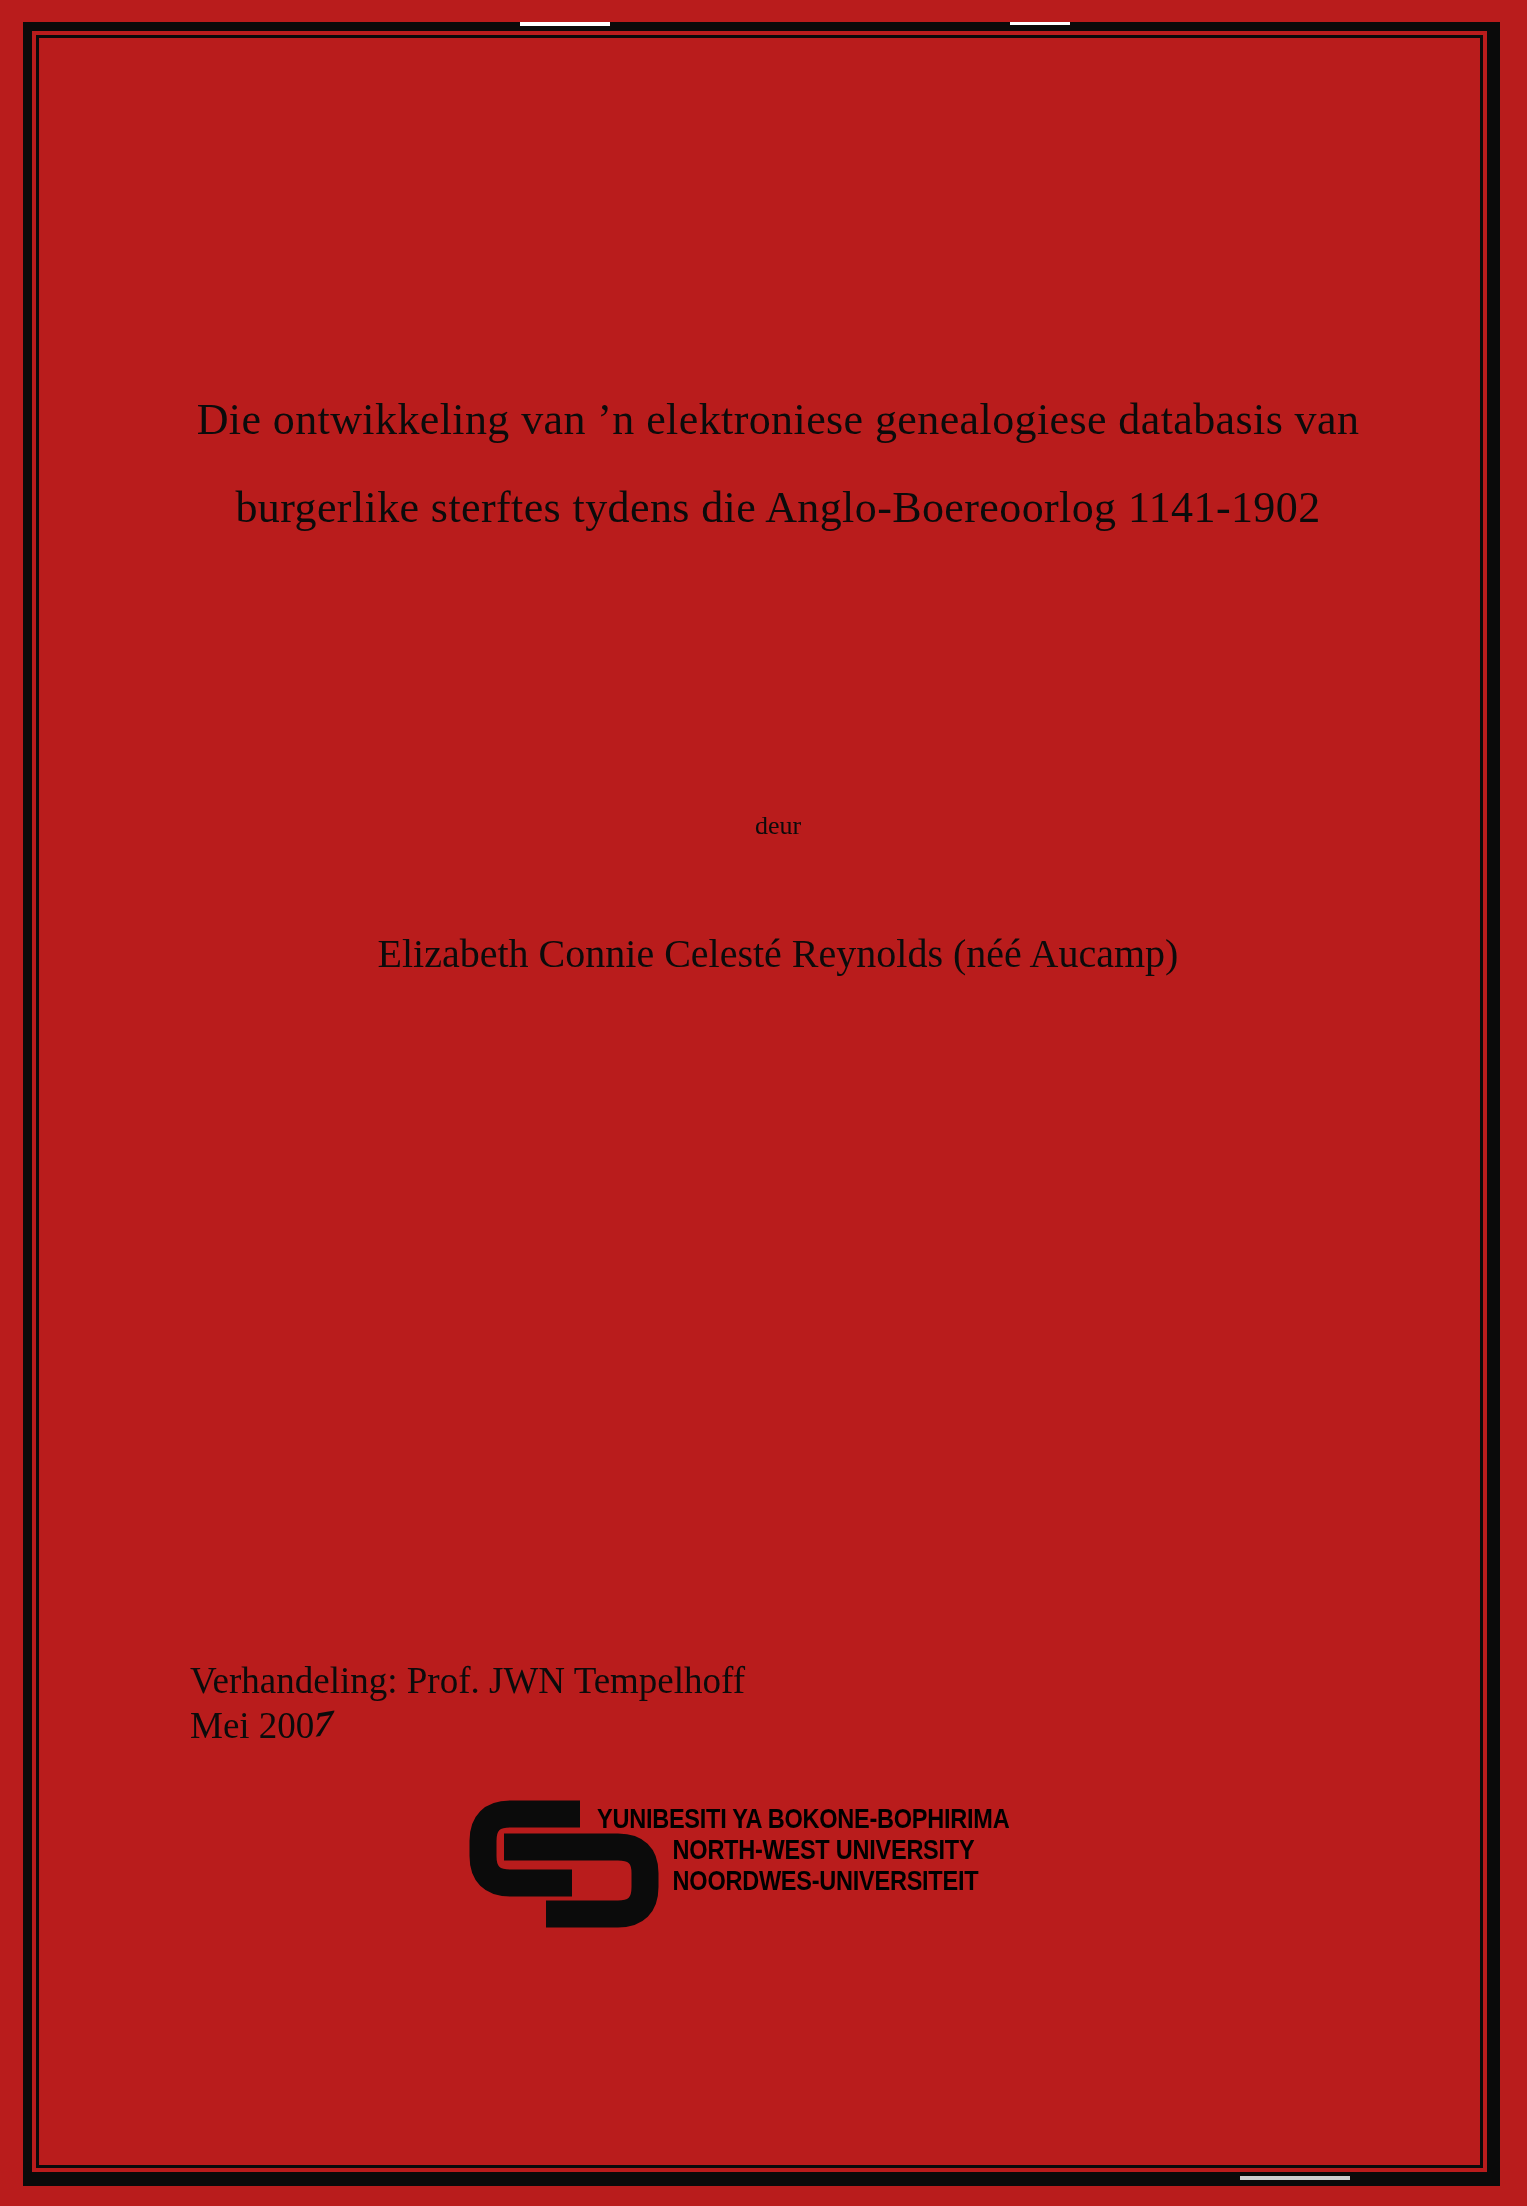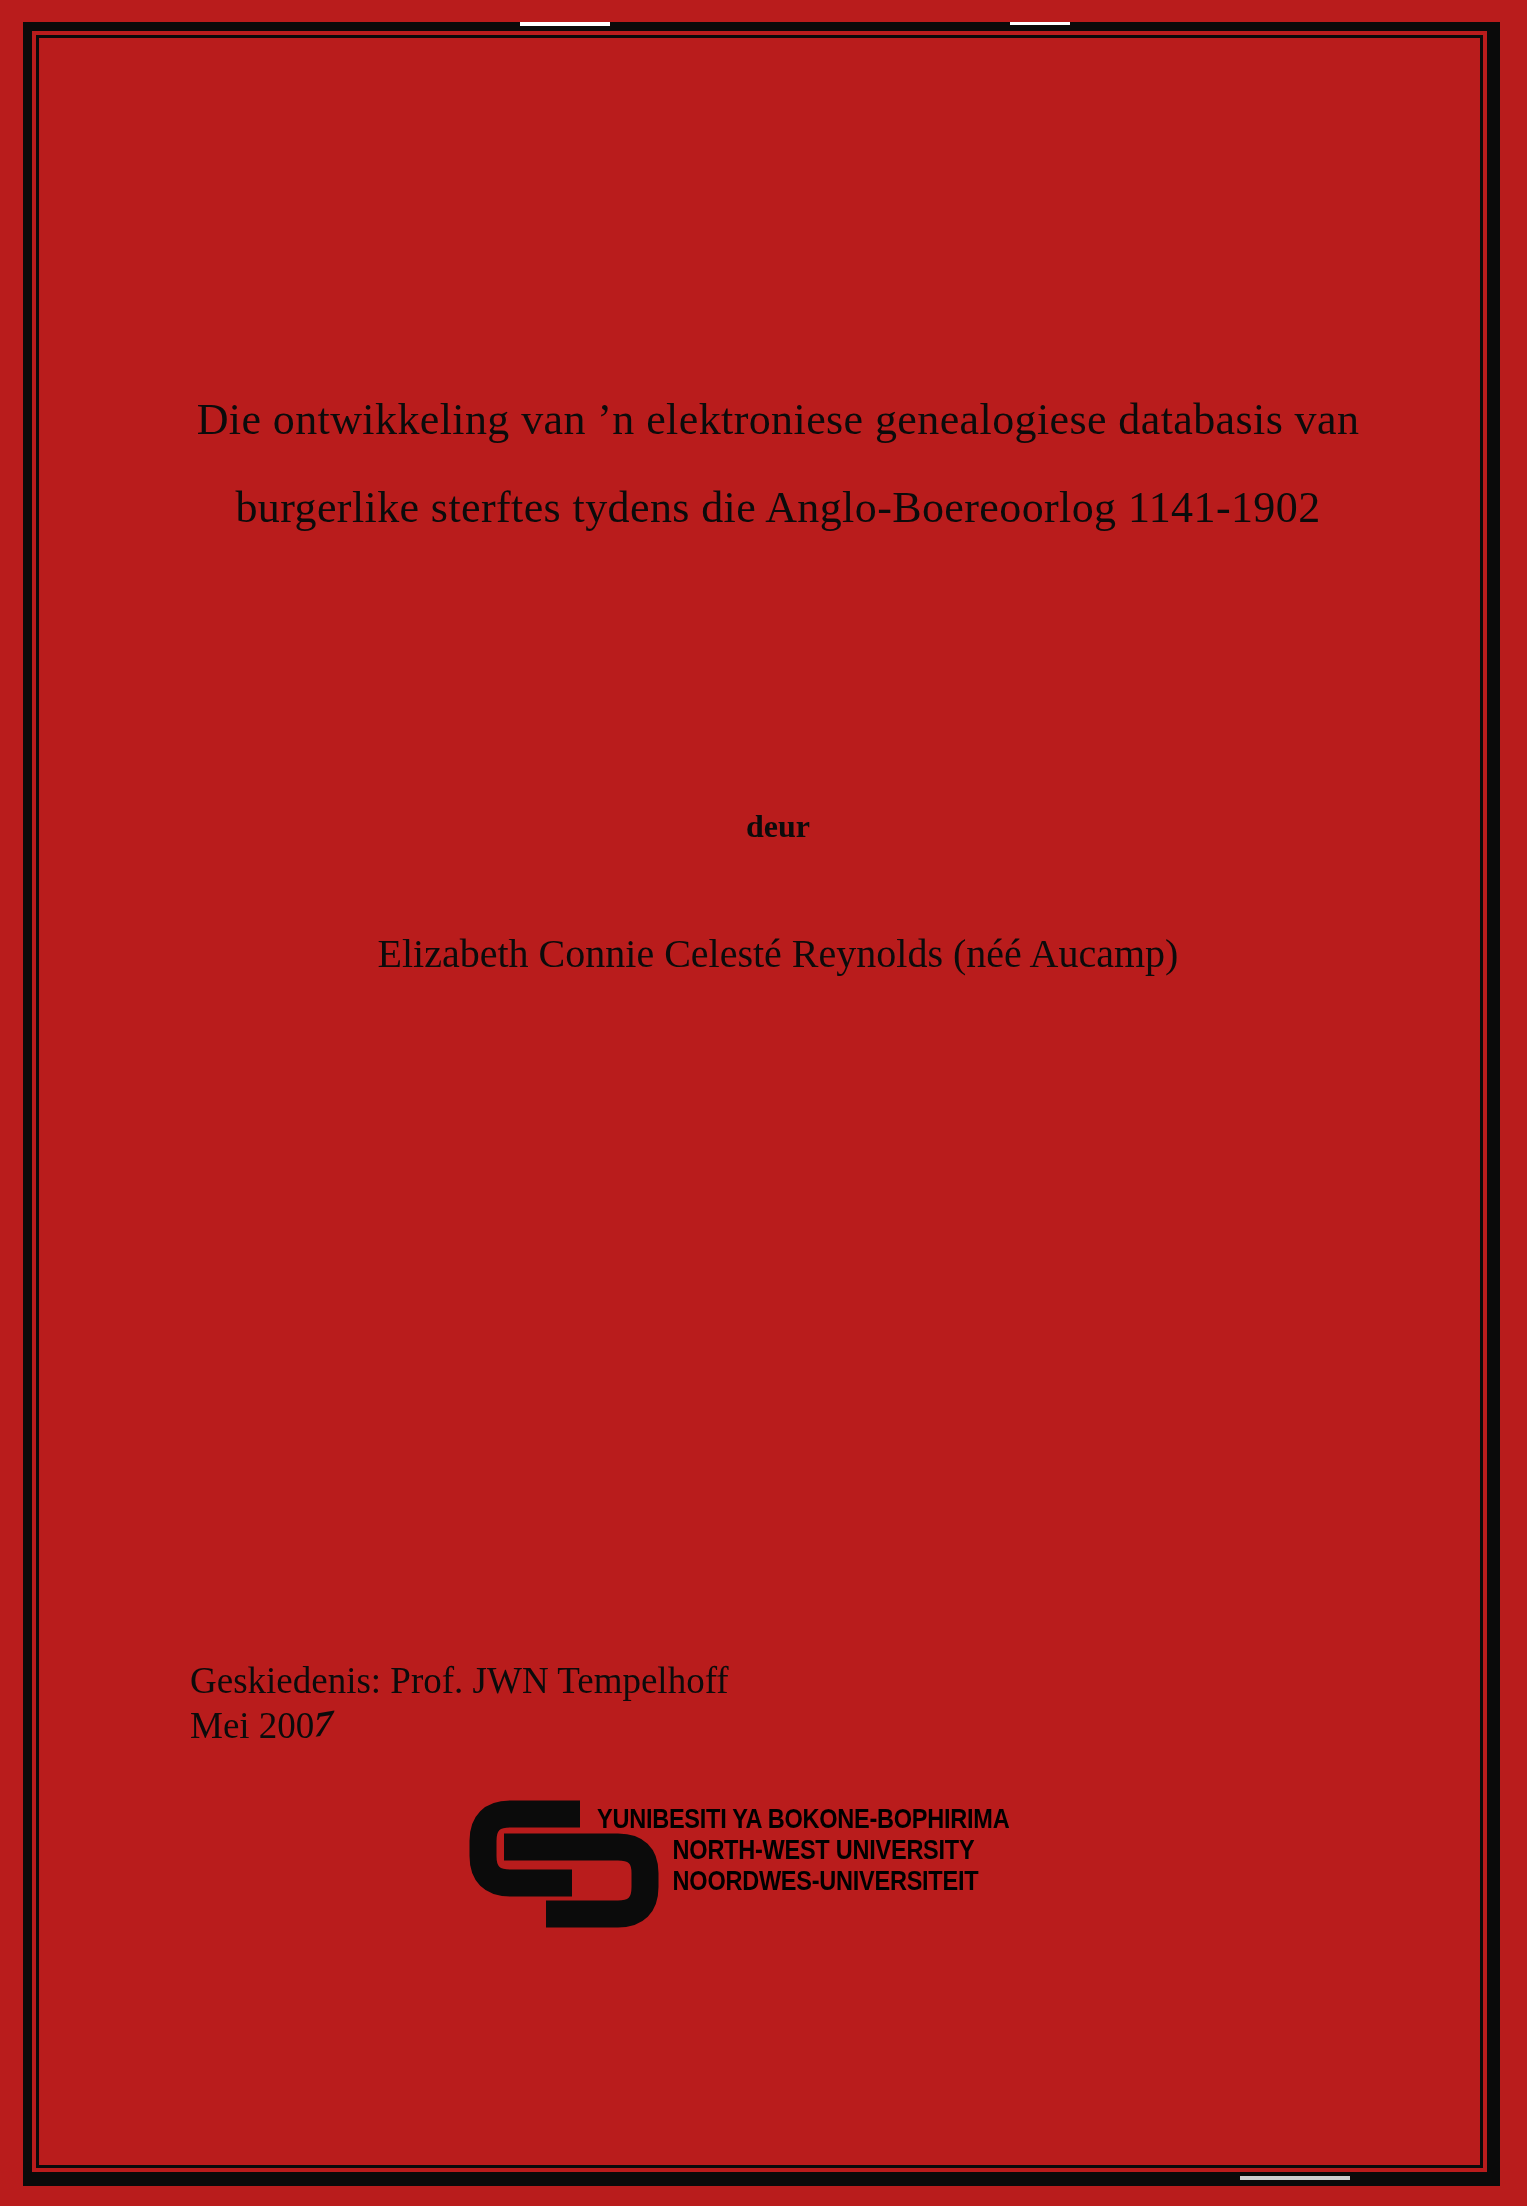--- a/index.html
+++ b/index.html
@@ -53,23 +53,22 @@
     line-height: 88px;
     letter-spacing: 0.4px;
     white-space: nowrap;
   }
   .byline {
     position: absolute;
     left: 190px;
     width: 1176px;
     top: 806px;
     text-align: center;
-    font-size: 32px;
+    font-size: 26px;
     line-height: 40px;
-    font-weight: bold;
   }
   .author {
     position: absolute;
     left: 190px;
     width: 1176px;
     top: 930px;
     text-align: center;
     font-size: 40px;
     line-height: 48px;
   }
@@ -139,21 +138,21 @@
     <div>Die ontwikkeling van ’n elektroniese genealogiese databasis van</div>
     <div>burgerlike sterftes tydens die Anglo-Boereoorlog 1141-1902</div>
   </div>
 
   <div class="byline">deur</div>
 
   <div class="author">Elizabeth Connie Celesté Reynolds (néé Aucamp)</div>
 
 
   <div class="supervisor-block">
-    <div>Geskiedenis: Prof. JWN Tempelhoff</div>
+    <div>Verhandeling: Prof. JWN Tempelhoff</div>
     <div><span>Mei 200</span><span class="date-seven">7</span></div>
   </div>
 
   <svg class="logo-mark" viewBox="0 0 192 130" xmlns="http://www.w3.org/2000/svg" aria-hidden="true">
     <path d="M 112 15 H 42 Q 15 15 15 42 V 57 Q 15 84 42 84 H 104" fill="none" stroke="#0b0b0b" stroke-width="27" stroke-linecap="butt"></path>
     <path d="M 36 48 H 150 Q 177 48 177 74 V 88 Q 177 115 150 115 H 78" fill="none" stroke="#0b0b0b" stroke-width="27" stroke-linecap="butt"></path>
   </svg>
 
   <div class="logo-text">
     <div>YUNIBESITI YA BOKONE-BOPHIRIMA</div>

